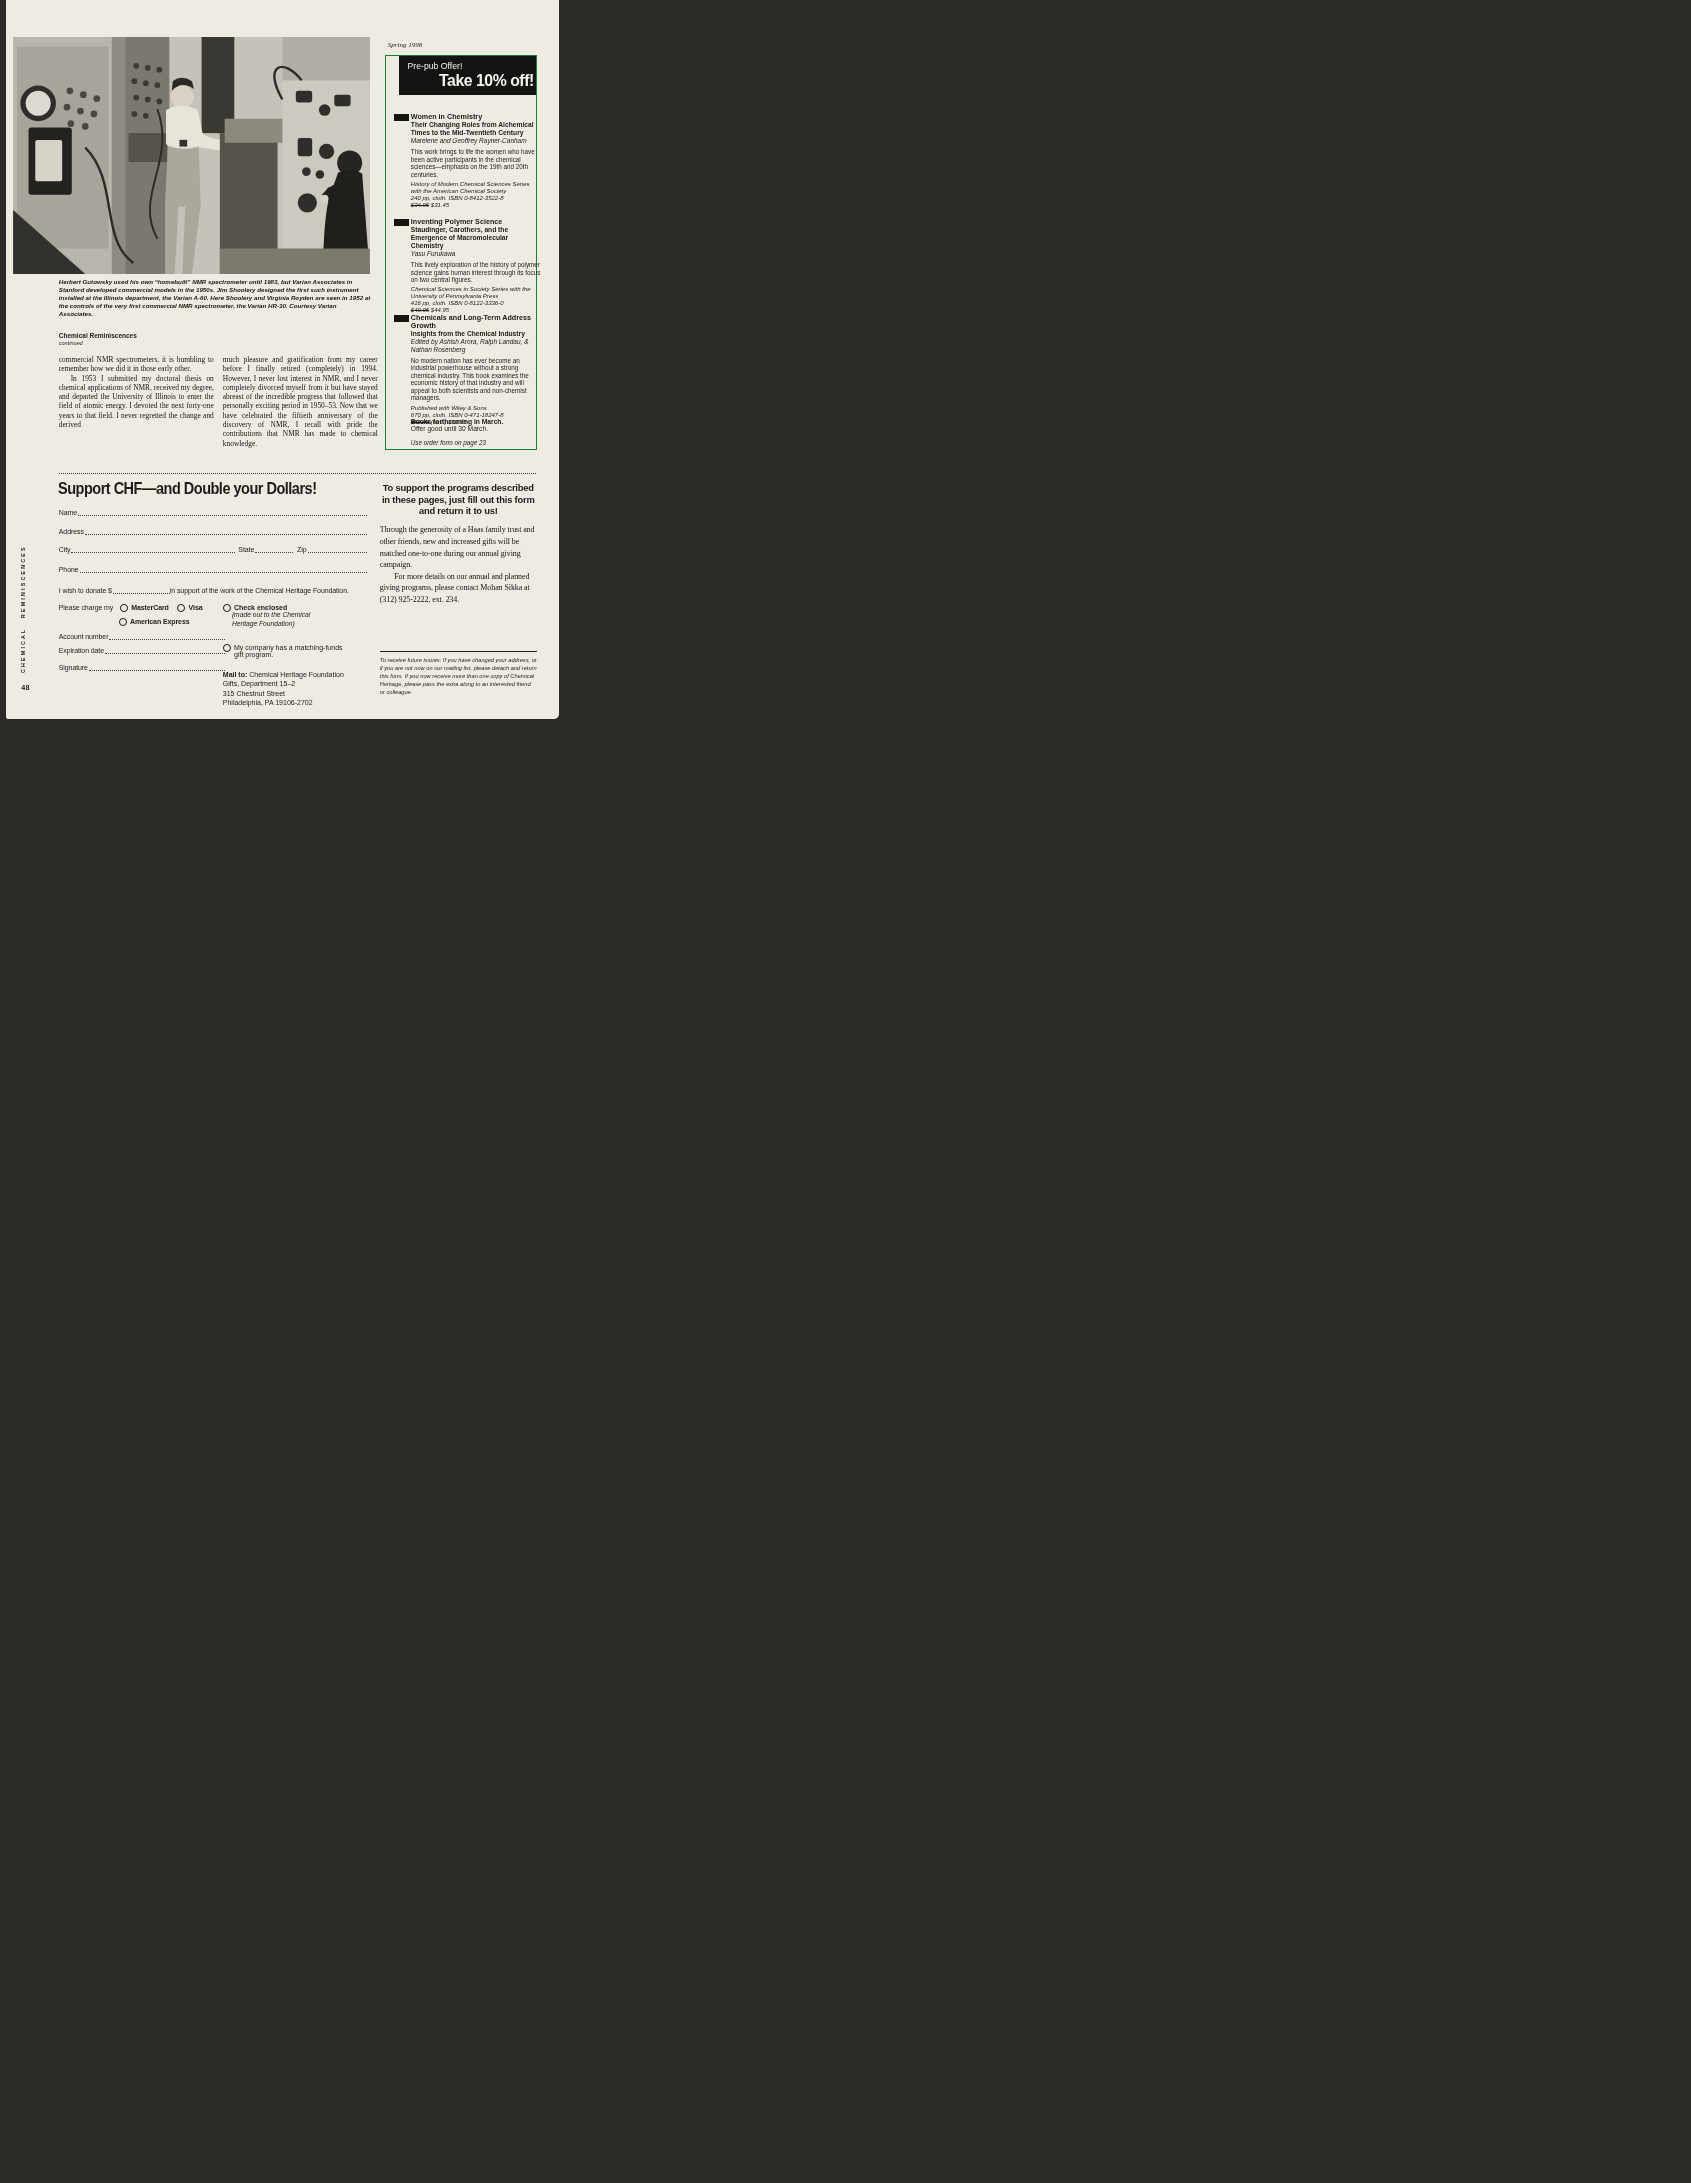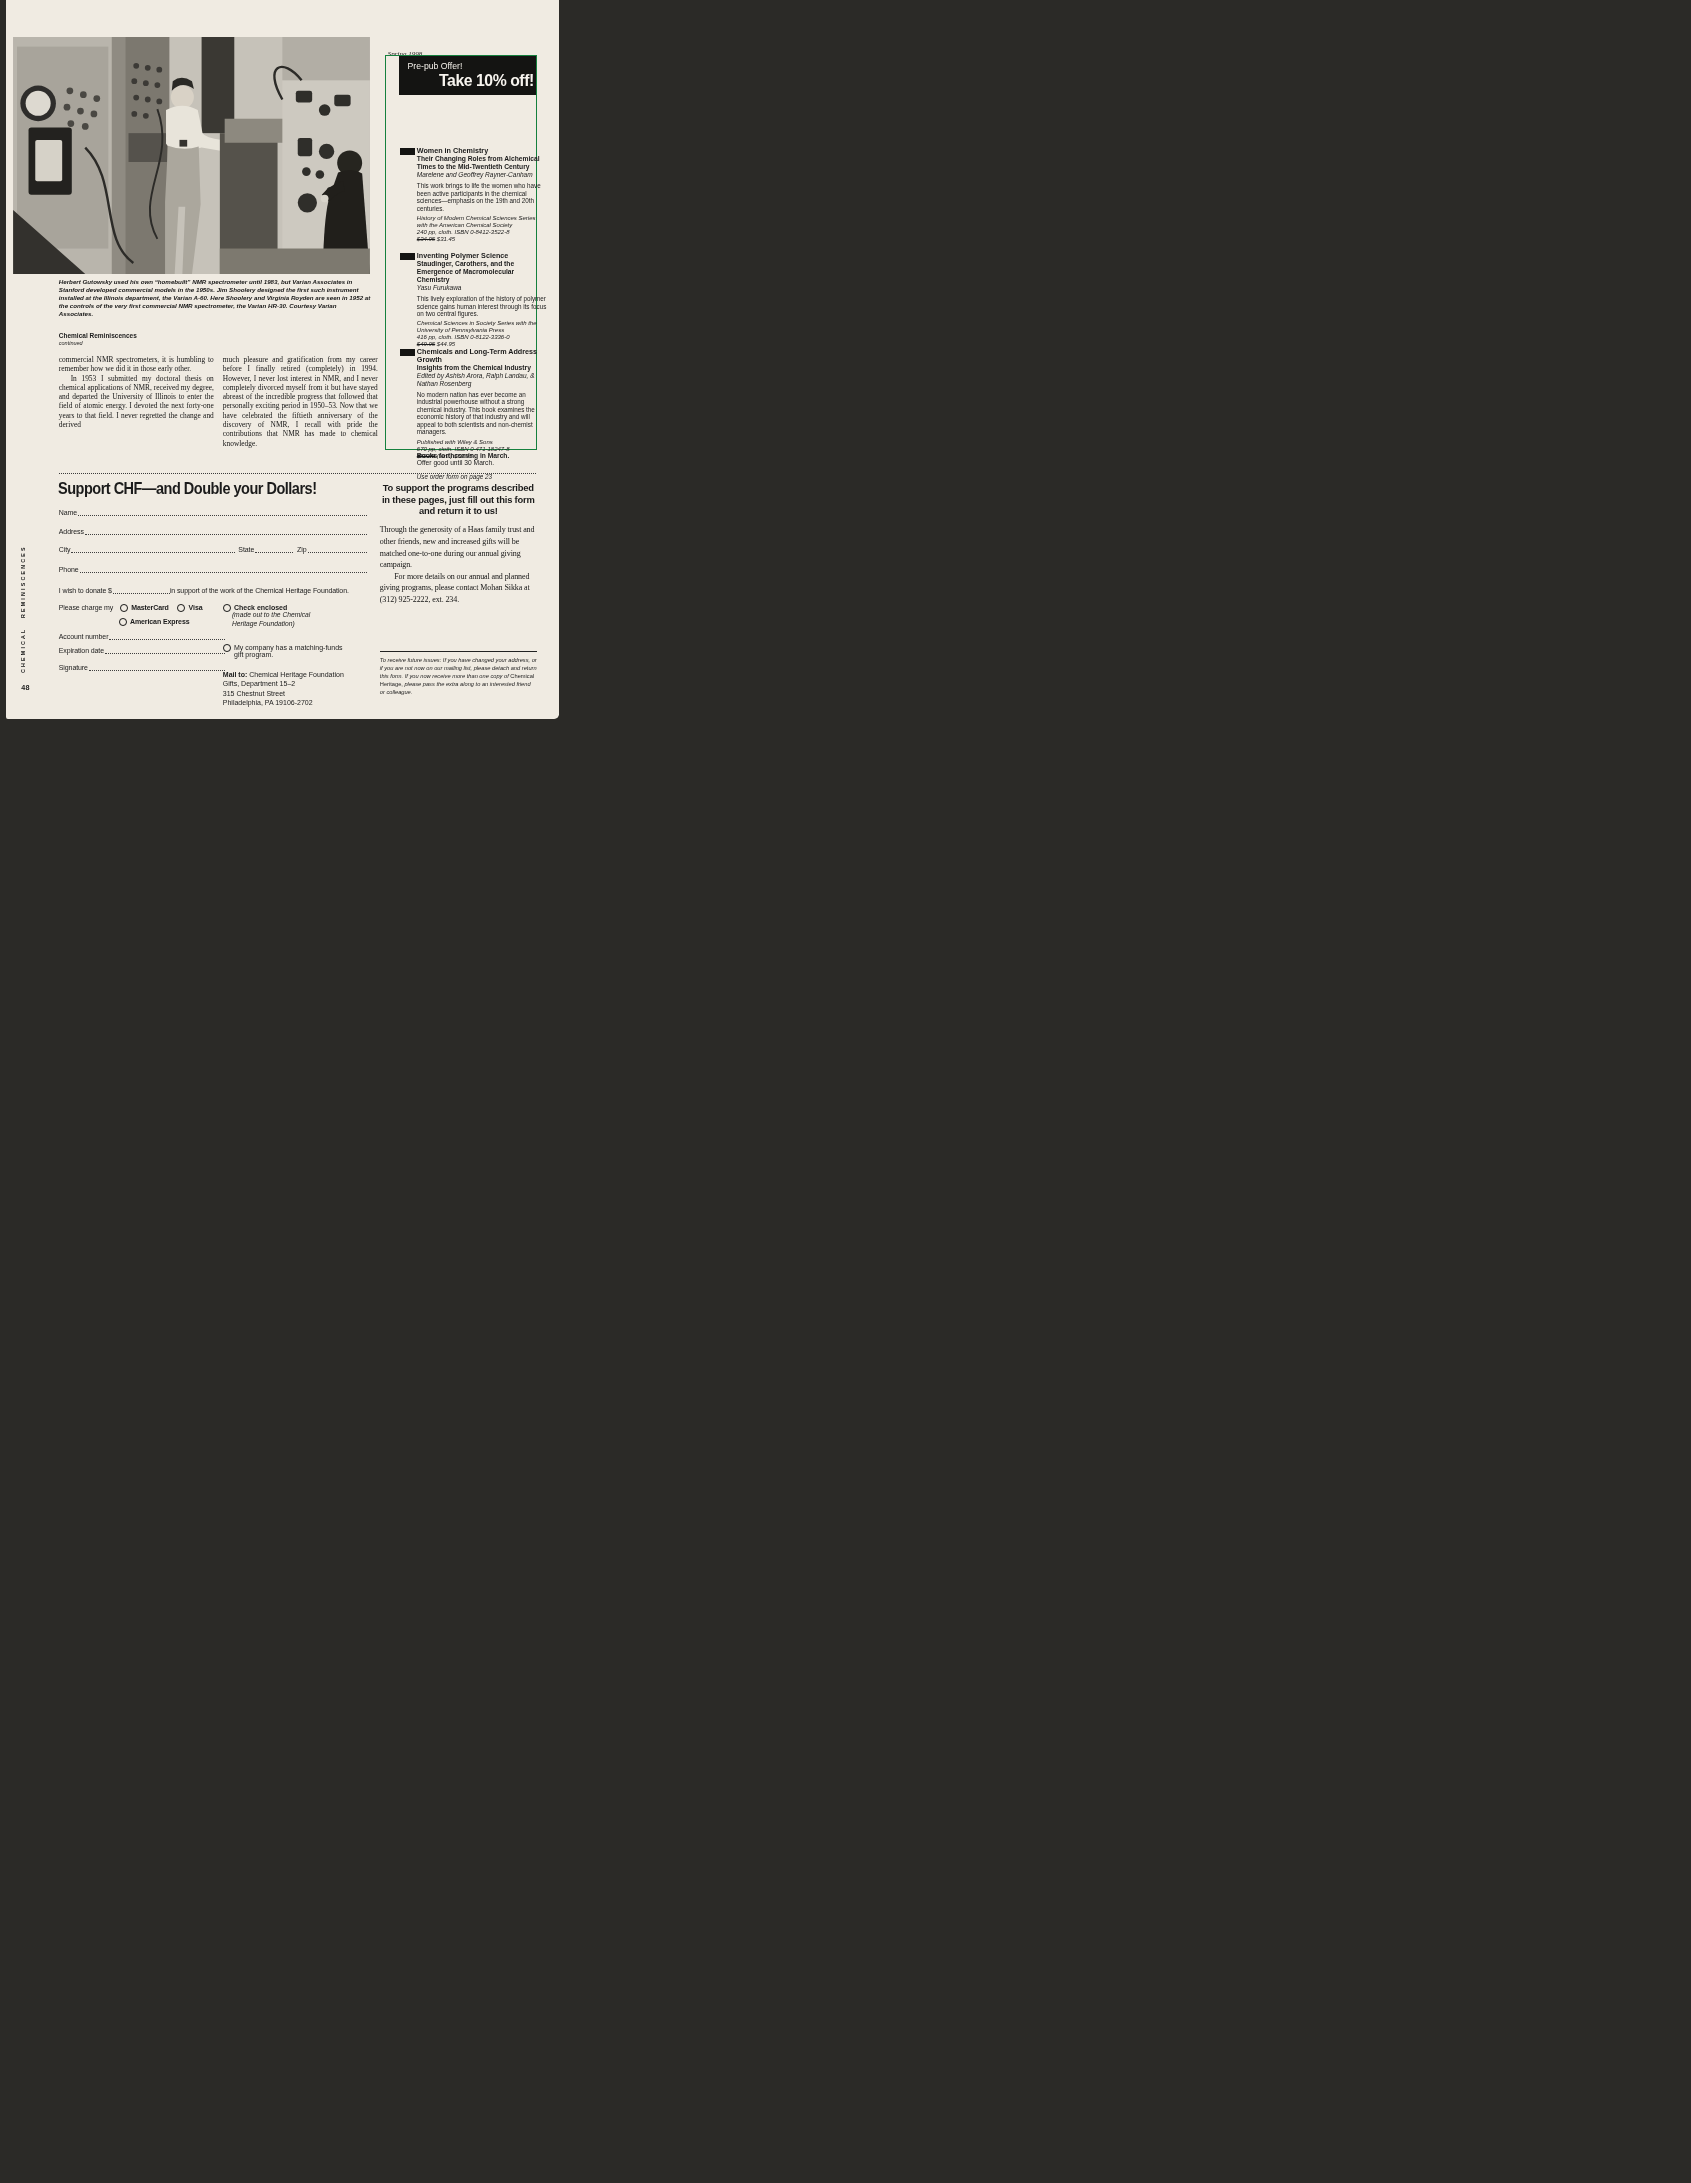--- a/index.html
+++ b/index.html
@@ -28,21 +28,21 @@
   .serif-col p{margin:0;}
   .serif-col p.indent{text-indent:1.6em;}
 
   
   .promo-box{border:1px solid #15803d;background:#f0ebe2;}
   .banner{position:absolute;left:13.5px;top:0;right:0;height:39px;background:#141412;}
   .banner .eyebrow{color:#f4f1ea;font-size:8.7px;font-weight:400;padding:5.3px 0 0 8.2px;}
   .banner .big{color:#f7f4ee;font-size:17px;font-weight:bold;text-align:right;
                transform:scaleX(.93);transform-origin:right;margin-top:0px;padding-right:1.9px;
                letter-spacing:-0.5px;white-space:nowrap;}
-  .book{position:absolute;left:31px;width:131px;margin-top:34px;}
+  .book{position:absolute;left:25px;width:131px;}
   .bullet{position:absolute;left:-16.4px;top:1px;width:15px;height:7.2px;background:#141412;}
   .bk-title{font-size:7.2px;line-height:8px;font-weight:bold;}
   .bk-sub{font-size:6.7px;line-height:8px;font-weight:bold;}
   .bk-auth{font-size:6.5px;line-height:7.7px;font-style:italic;}
   .bk-desc{font-size:6.3px;line-height:7.5px;margin-top:3.4px;}
   .bk-series{font-size:6px;line-height:7px;font-style:italic;margin-top:2.9px;}
   .bk-spec{font-size:6px;line-height:7px;font-style:italic;}
   .bk-price{font-size:6px;line-height:7px;font-style:italic;}
   .strike{text-decoration:line-through;}
   .promo-foot-b{font-size:6.7px;font-weight:bold;}
@@ -85,21 +85,21 @@
 </head>
 <body>
 
 <div class="stage">
   <div class="page">
 
     <div class="abs hdr-left" style="left:217px;top:41px;">
       <b>Chemical Heritage</b>
       <span>15:2</span>
     </div>
-    <div class="abs hdr-right" style="left:382px;top:50px;">Spring 1998</div>
+    <div class="abs hdr-right" style="left:382px;top:41px;">Spring 1998</div>
 
     <div class="abs photo" style="left:7.7px;top:37px;width:357px;height:237px;">
       <svg width="357" height="237" viewBox="0 0 742 493">
         <rect x="0" y="0" width="742" height="493" fill="#c6c2b9"></rect>
 
         <rect x="0" y="0" width="205" height="493" fill="#b9b5ac"></rect>
         <rect x="8" y="20" width="190" height="420" fill="#a8a49b"></rect>
         <circle cx="52" cy="138" r="37" fill="#2e2d2b"></circle>
         <circle cx="52" cy="138" r="26" fill="#ddd9d0"></circle>
 

